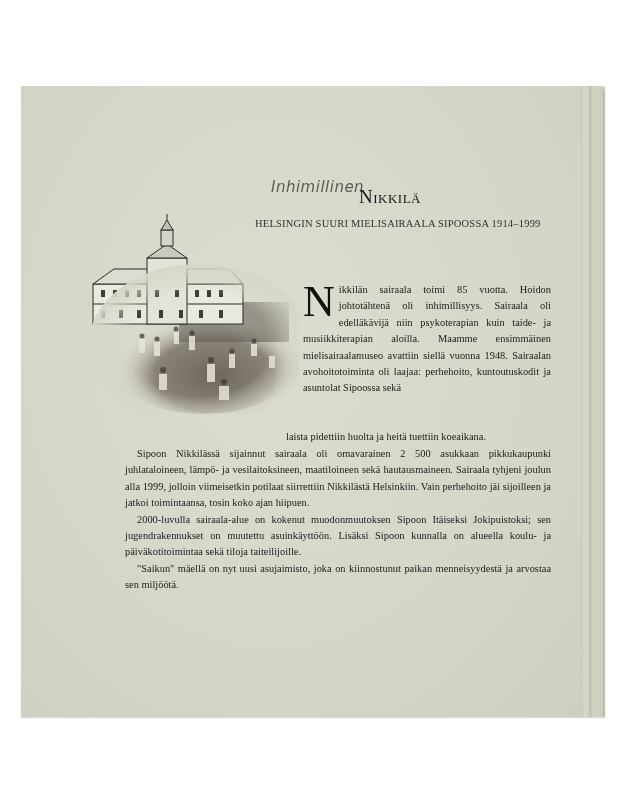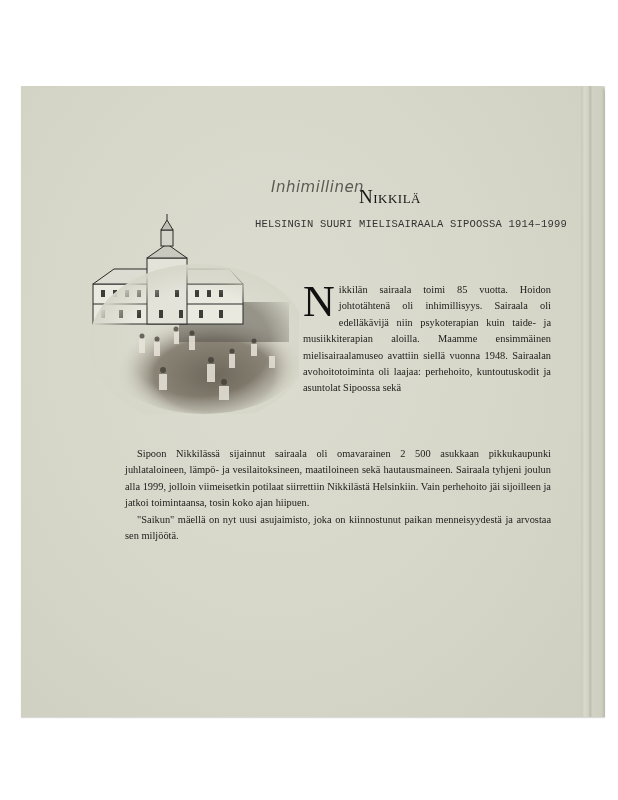--- a/index.html
+++ b/index.html
@@ -27,21 +27,21 @@
     font-family:"DejaVu Sans", sans-serif; font-style:italic; font-size:15px;
     color:#5a5a55; letter-spacing:0.5px;
   }
   .title-main {
     position:absolute; left:88px; top:8px;
     font-family:"Liberation Serif", serif; font-size:19px; color:#151515;
     font-variant:small-caps; letter-spacing:0.5px;
   }
   .subtitle {
     position:absolute; left:234px; top:132px;
-    font-family:Liberation Mono, monospace; font-size:10.5px; color:#333;
+    font-family:Liberation Serif, serif; font-size:10.5px; color:#333;
     letter-spacing:0.2px; white-space:nowrap;
   }
   .photo {
     position:absolute; left:58px; top:128px; width:220px; height:200px;
   }
   .body-text {
     position:absolute; font-family:"Liberation Serif", serif; font-size:10.4px;
     line-height:16.4px; color:#1c1c1a; text-align:justify;
   }
   .lead {
@@ -139,20 +139,22 @@
           <rect x="100" y="96" width="4" height="8"></rect>
           <rect x="120" y="96" width="4" height="8"></rect>
         <rect x="140" y="96" width="4" height="8"></rect>
       </g>
       <ellipse cx="120" cy="130" rx="110" ry="80" fill="url(#fade)"></ellipse>
     </svg>
 
     <div class="body-text lead">
       <span class="dropcap">N</span><span>ikkilän sairaala toimi 85 vuotta. Hoidon johtotähtenä oli inhimillisyys. Sairaala oli edelläkävijä niin psykoterapian kuin taide- ja musiikkiterapian aloilla. Maamme ensimmäinen mielisairaalamuseo avattiin siellä vuonna 1948. Sairaalan avohoitotoiminta oli laajaa: perhehoito, kuntoutuskodit ja asuntolat Sipoossa sekä</span>
     </div>
+    <div class="lead-last">laista pidettiin huolta ja heitä tuettiin koeaikana.</div>
 
     <div class="body-text paras">
       <p>Sipoon Nikkilässä sijainnut sairaala oli omavarainen 2 500 asukkaan pikkukaupunki juhlataloineen, lämpö- ja vesilaitoksineen, maatiloineen sekä hautausmaineen. Sairaala tyhjeni joulun alla 1999, jolloin viimeisetkin potilaat siirrettiin Nikkilästä Helsinkiin. Vain perhehoito jäi sijoilleen ja jatkoi toimintaansa, tosin koko ajan hiipuen.</p>
+      <p>2000-luvulla sairaala-alue on kokenut muodonmuutoksen Sipoon Itäiseksi Jokipuistoksi; sen jugendrakennukset on muutettu asuinkäyttöön. Lisäksi Sipoon kunnalla on alueella koulu- ja päiväkotitoimintaa sekä tiloja taiteilijoille.</p>
       <p>"Saikun" mäellä on nyt uusi asujaimisto, joka on kiinnostunut paikan menneisyydestä ja arvostaa sen miljöötä.</p>
     </div>
   </div>
   <div class="spine"></div>
 </div>
 
 </body></html>

